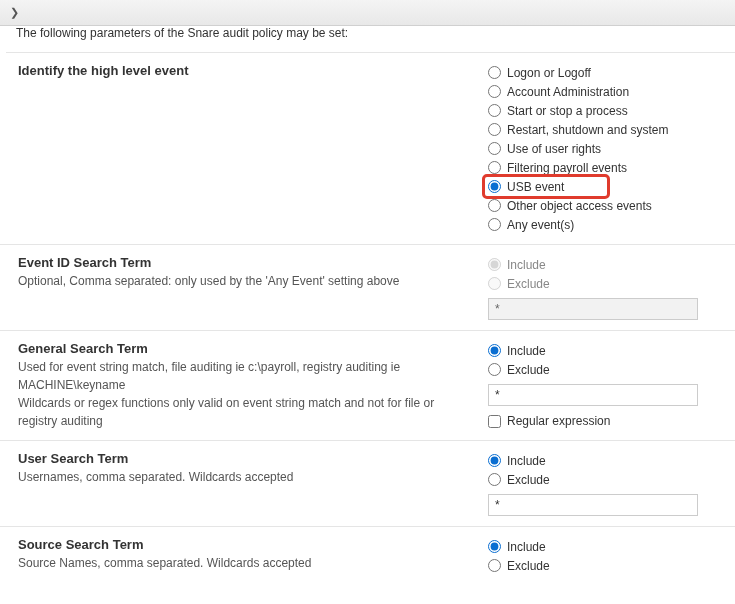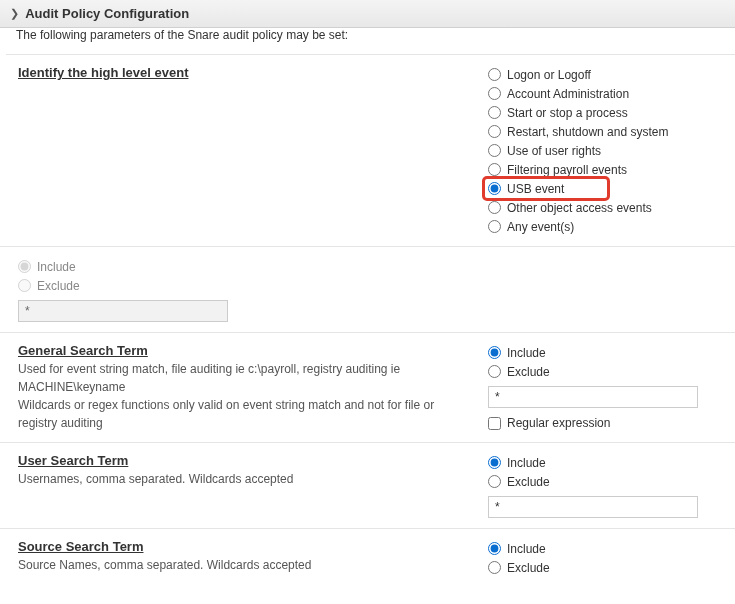--- a/index.html
+++ b/index.html
@@ -41,21 +41,20 @@
   }
   .section .left {
     width: 470px;
     padding-right: 20px;
   }
   .section .left .label {
     font-weight: bold;
     font-size: 13px;
     color: #333;
     margin-bottom: 2px;
-    text-decoration: underline;
   }
   .section .left .desc {
     color: #555;
     font-size: 12px;
     line-height: 1.5;
   }
   .section .right {
     flex: 1;
   }
   .radio-row {
@@ -112,21 +111,20 @@
     width: 13px;
     height: 13px;
   }
   .disabled-label { color: #888; }
 </style>
 </head>
 <body>
 
 <div class="header">
   <span class="chevron">❯</span>
-  <span class="title">Audit Policy Configuration</span>
 </div>
 
 <div class="intro">The following parameters of the Snare audit policy may be set:</div>
 
 <div class="section">
   <div class="left">
     <div class="label">Identify the high level event</div>
   </div>
   <div class="right">
     <div class="radio-row">
@@ -163,20 +161,24 @@
         <span>Other object access events</span>
       </div>
     <div class="radio-row">
         <input type="radio" name="hl" style="">
         <span>Any event(s)</span>
       </div>
   </div>
 </div>
 
 <div class="section">
+  <div class="left">
+    <div class="label">Event ID Search Term</div>
+    <div class="desc">Optional, Comma separated: only used by the 'Any Event' setting above</div>
+  </div>
   <div class="right">
     <div class="radio-row">
         <input type="radio" name="eid" checked="" disabled="" style="">
         <span class="disabled-label">Include</span>
       </div>
     <div class="radio-row">
         <input type="radio" name="eid" disabled="" style="">
         <span class="disabled-label">Exclude</span>
       </div>
     <input class="text-input" type="text" disabled="" value="*" style="">

